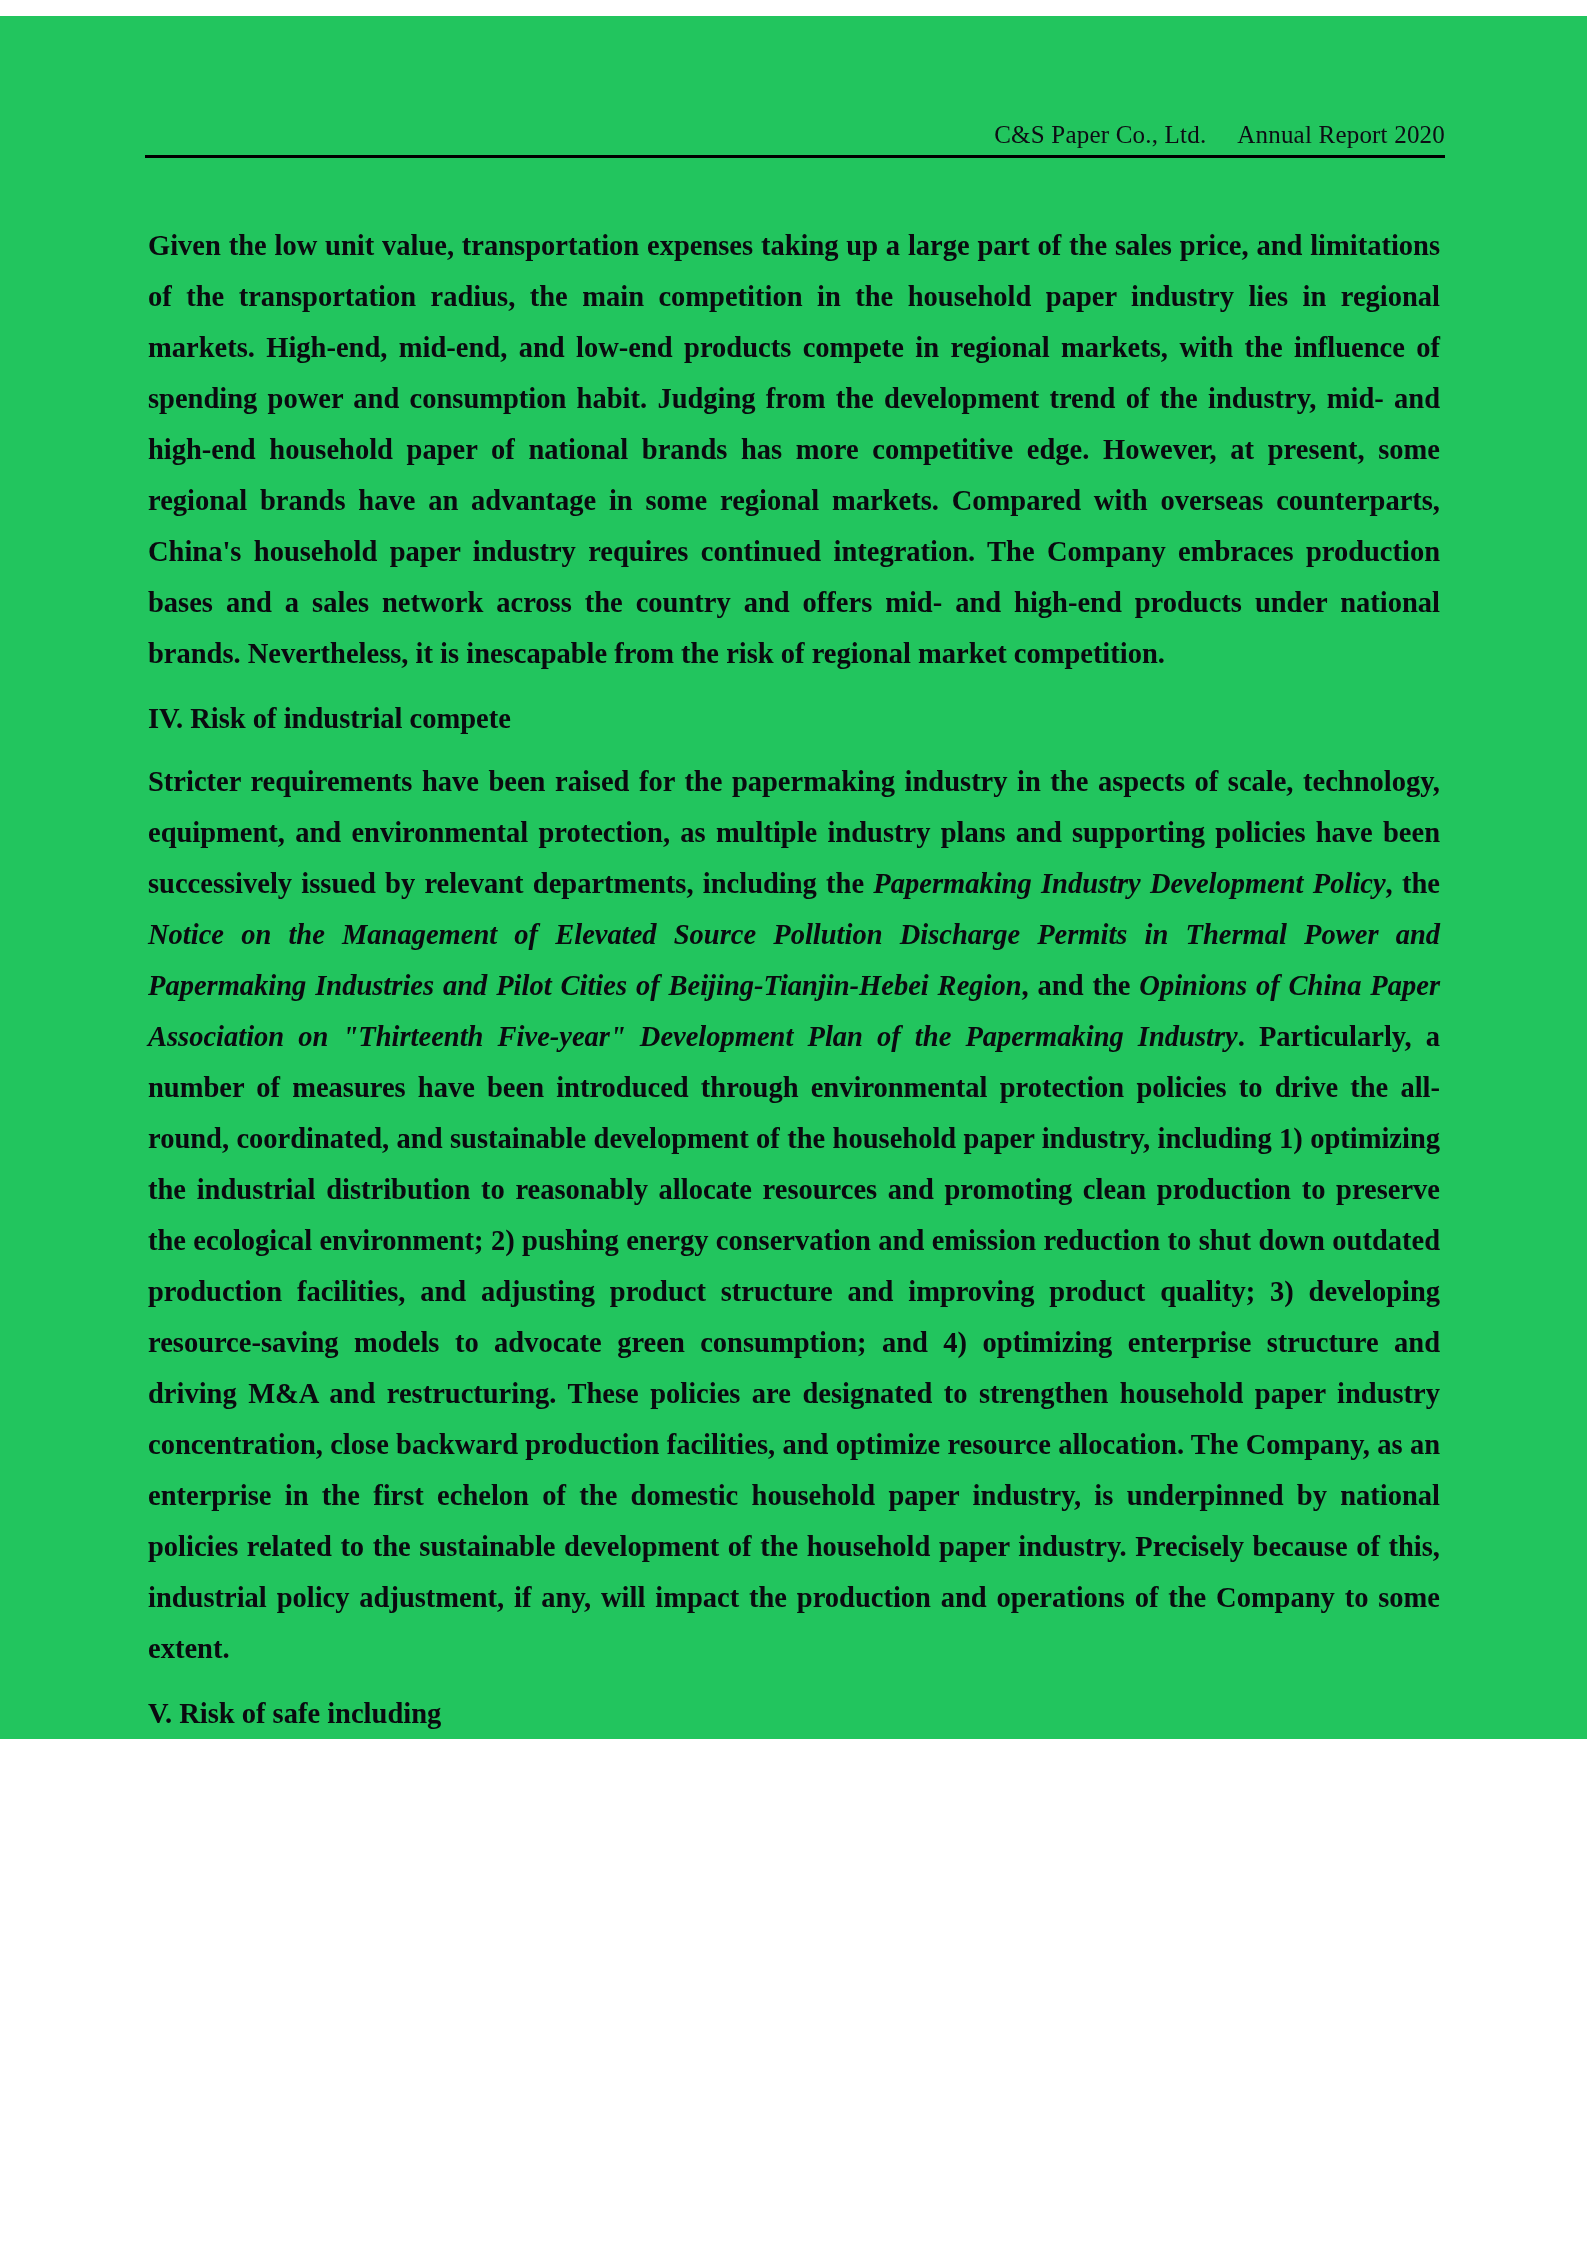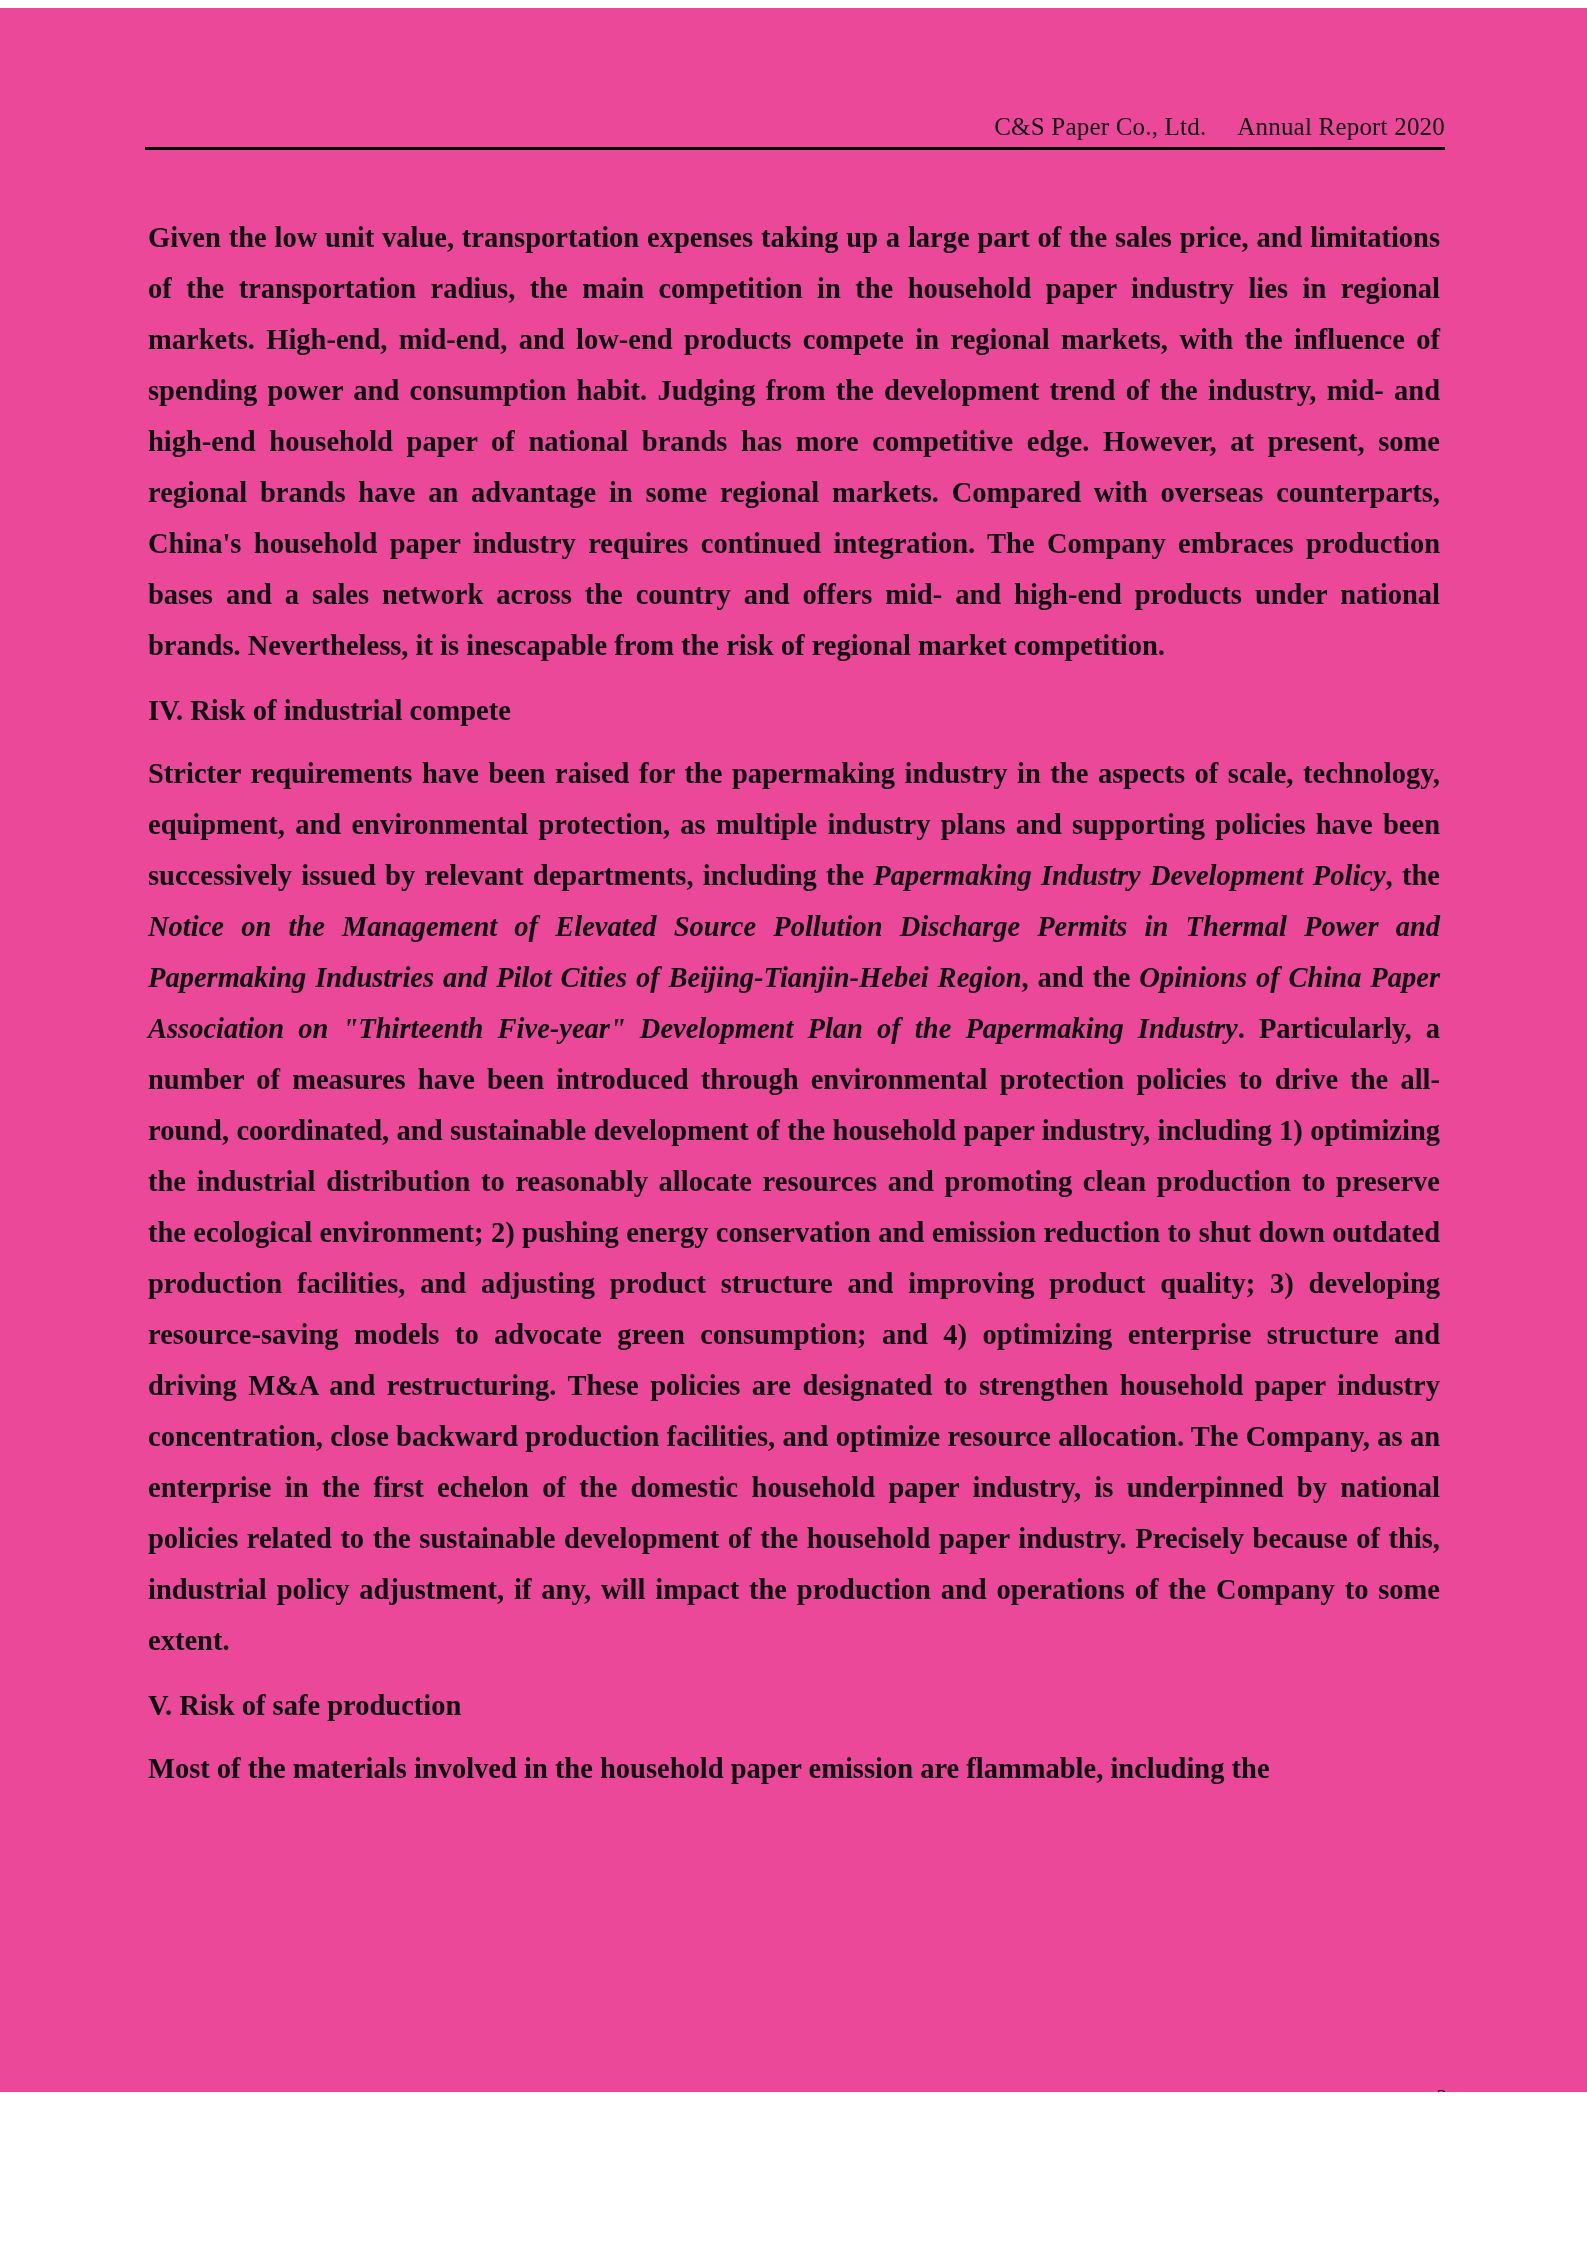--- a/index.html
+++ b/index.html
@@ -7,23 +7,23 @@
     padding: 0;
     background: #ffffff;
   }
   body {
     font-family: "Liberation Serif", "DejaVu Serif", serif;
     color: #000000;
   }
   .page {
     position: relative;
     width: 1587px;
-    height: 2084px;
-    margin: 8px auto;
-    background: #ec4899;
+    height: 1723px;
+    margin: 16px auto;
+    background: #22c55e;
     box-sizing: border-box;
     overflow: hidden;
   }
   
   .header-zone {
     position: absolute;
     left: 145px;
     top: 104px;
     width: 1300px;
   }
@@ -100,21 +100,21 @@
   <div class="content">
 
     <p class="body-par">Given the low unit value, transportation expenses taking up a large part of the sales price, and limitations of the transportation radius, the main competition in the household paper industry lies in regional markets. High-end, mid-end, and low-end products compete in regional markets, with the influence of spending power and consumption habit. Judging from the development trend of the industry, mid- and high-end household paper of national brands has more competitive edge. However, at present, some regional brands have an advantage in some regional markets. Compared with overseas counterparts, China's household paper industry requires continued integration. The Company embraces production bases and a sales network across the country and offers mid- and high-end products under national brands. Nevertheless, it is inescapable from the risk of regional market competition.</p>
 
     <p class="heading">IV. Risk of industrial compete</p>
 
     <p class="body-par">
       <span>Stricter requirements have been raised for the papermaking industry in the aspects of scale, technology, equipment, and environmental protection, as multiple industry plans and supporting policies have been successively issued by relevant departments, including the </span><span class="ital">Papermaking Industry Development Policy</span><span>, the </span><span class="ital">Notice on the Management of Elevated Source Pollution Discharge Permits in Thermal Power and Papermaking Industries and Pilot Cities of Beijing-Tianjin-Hebei Region</span><span>, and the </span><span class="ital">Opinions of China Paper Association on "Thirteenth Five-year" Development Plan of the Papermaking Industry</span><span>. Particularly, a number of measures have been introduced through environmental protection policies to drive the all-round, coordinated, and sustainable development of the household paper industry, including 1) optimizing the industrial distribution to reasonably allocate resources and promoting clean production to preserve the ecological environment; 2) pushing energy conservation and emission reduction to shut down outdated production facilities, and adjusting product structure and improving product quality; 3) developing resource-saving models to advocate green consumption; and 4) optimizing enterprise structure and driving M&amp;A and restructuring. These policies are designated to strengthen household paper industry concentration, close backward production facilities, and optimize resource allocation. The Company, as an enterprise in the first echelon of the domestic household paper industry, is underpinned by national policies related to the sustainable development of the household paper industry. Precisely because of this, industrial policy adjustment, if any, will impact the production and operations of the Company to some extent.</span>
     </p>
 
-    <p class="heading">V. Risk of safe production</p>
+    <p class="heading">V. Risk of safe including</p>
 
     <p class="body-par nojustify">Most of the materials involved in the household paper emission are flammable, including the</p>
 
   </div>
 
   <div class="page-number">3</div>
 
 </div>
 
 </body></html>

